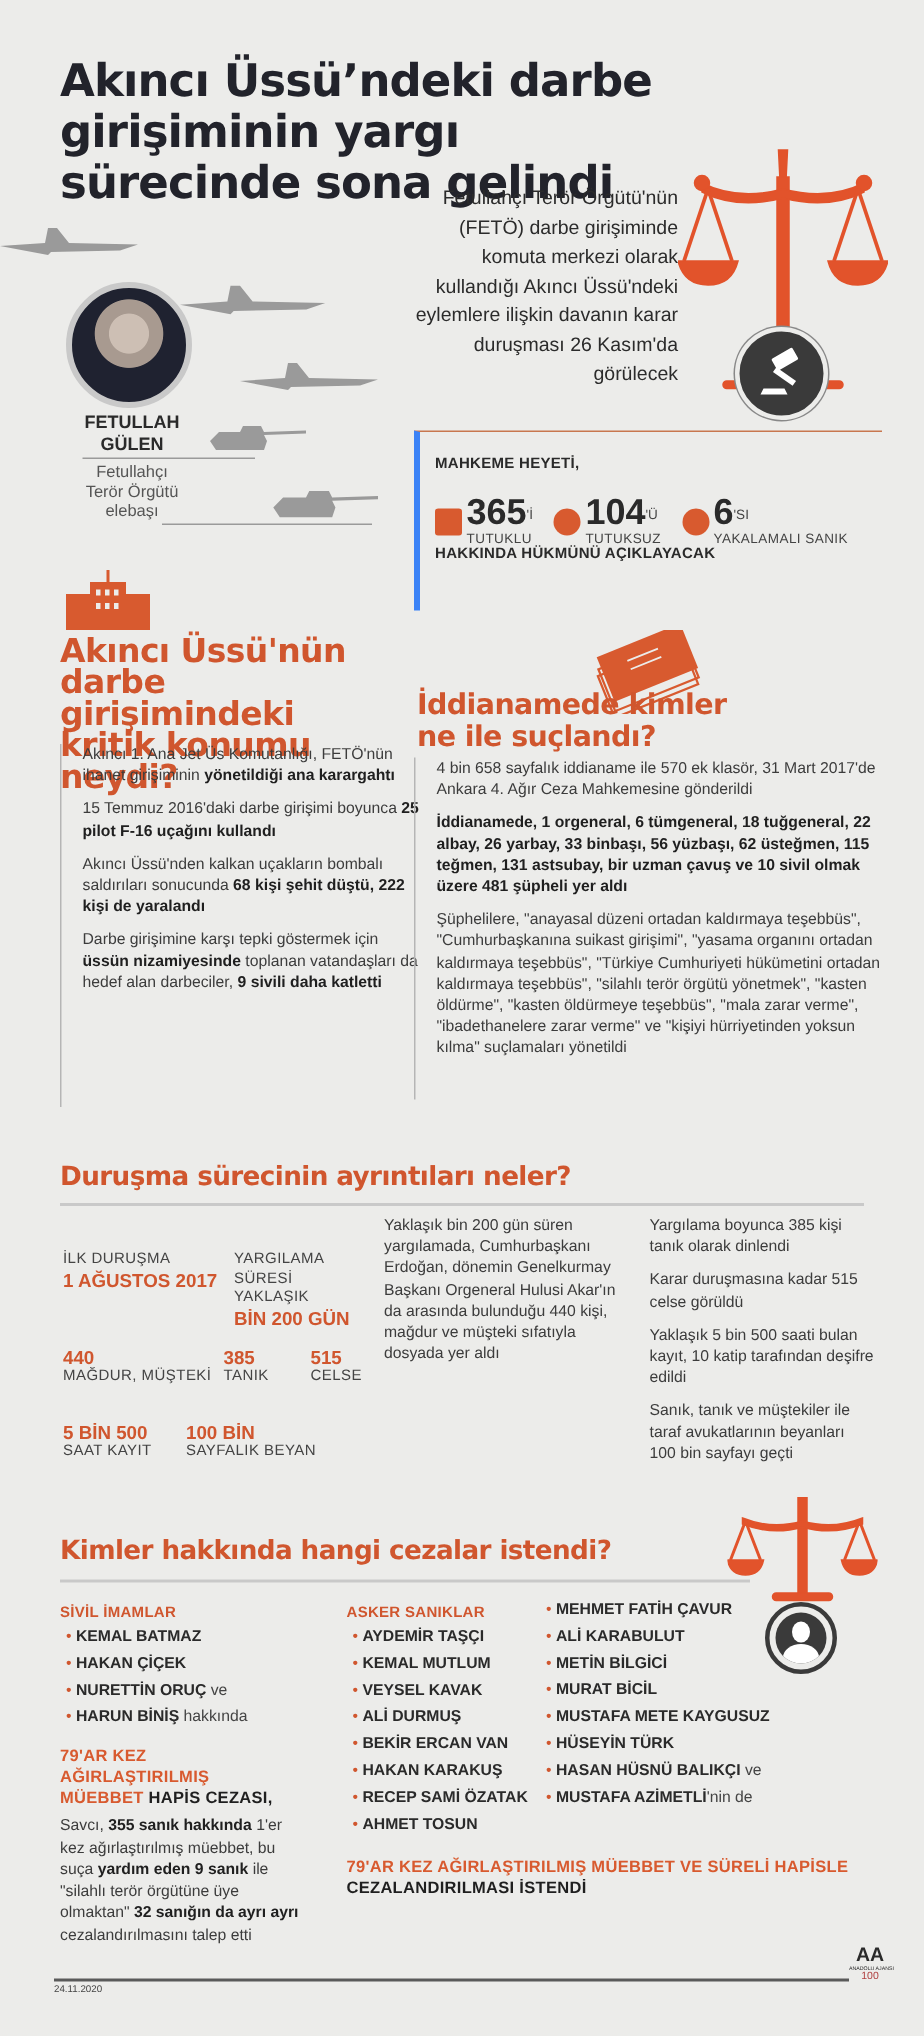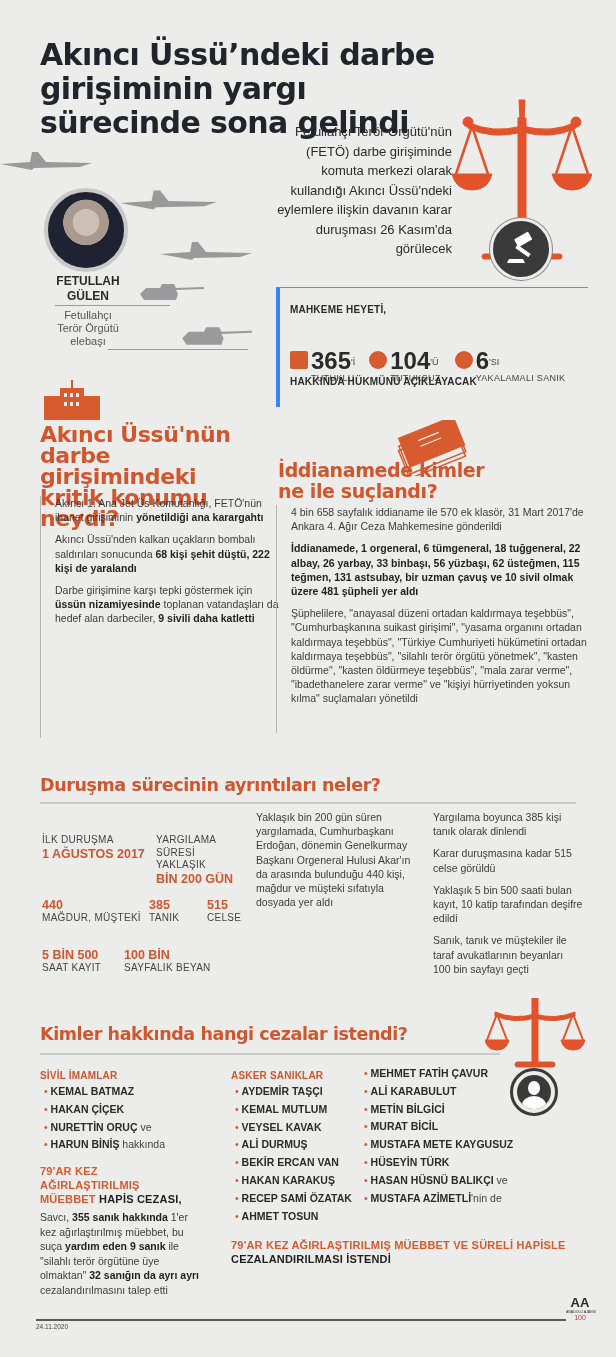--- a/index.html
+++ b/index.html
@@ -46,21 +46,21 @@
     left: 52px; top: 309px; width: 72px; text-align: center;
     font-size: 11px; line-height: 13px; color: #555;
   }
 
   
   .court-box {
     left: 276px; top: 287px; width: 312px; height: 120px;
     border-left: 4px solid #3b82f6; border-top: 1px solid #c8774f;
   }
   .court-label { font-weight: bold; font-size: 10px; color: #2a2a2a; letter-spacing: 0.2px; }
-  .stat { display: flex; align-items: flex-start; margin-top: 19px; }
+  .stat { display: flex; align-items: center; }
   .stat-icon { width: 18px; height: 18px; background: #d85a2f; margin-top: 2px; margin-right: 3px; border-radius: 2px; }
   .stat-icon.round { border-radius: 50%; }
   .stat-num { font-weight: bold; font-size: 24px; line-height: 24px; color: #2a2a2a; }
   .stat-suf { font-size: 9px; color: #444; margin-top: 8px; }
   .stat-label { font-size: 9px; color: #444; letter-spacing: 0.3px; }
 
   
   .sec-head {
     font-family: "DejaVu Sans", sans-serif; font-weight: bold;
     color: #d0562e; letter-spacing: -0.4px;
@@ -170,21 +170,21 @@
       <div class="stat-icon round"></div>
       <div>
         <div style="display:flex">
             <span class="stat-num">6</span>
             <span class="stat-suf">'SI</span>
           </div>
         <div class="stat-label">YAKALAMALI SANIK</div>
       </div>
     </div>
   </div>
-  <div class="abs court-label" style="left:10px;top:88px">HAKKINDA HÜKMÜNÜ AÇIKLAYACAK</div>
+  <div class="abs court-label" style="left:10px;top:76px">HAKKINDA HÜKMÜNÜ AÇIKLAYACAK</div>
 </div>
 
 <svg class="abs" style="left:42px;top:380px;width:60px;height:40px" viewBox="0 0 60 40">
   <g fill="#d85a2f">
       <rect x="29" y="0" width="2" height="8"></rect>
       <rect x="18" y="8" width="24" height="32"></rect>
       <rect x="2" y="16" width="16" height="24"></rect>
       <rect x="42" y="16" width="16" height="24"></rect>
     </g>
   <g fill="#ececea">
@@ -192,20 +192,21 @@
       <rect x="28" y="13" width="3" height="4"></rect>
       <rect x="34" y="13" width="3" height="4"></rect>
       <rect x="22" y="22" width="3" height="4"></rect>
       <rect x="28" y="22" width="3" height="4"></rect>
       <rect x="34" y="22" width="3" height="4"></rect>
     </g>
 </svg>
 <h2 class="abs sec-head" style="left:40px;top:424px;width:220px;font-size:22px;line-height:21px">Akıncı Üssü'nün darbe girişimindeki kritik konumu neydi?</h2>
 <div class="abs vline text-block" style="left:40px;top:496px;width:240px;padding-left:14px;height:242px">
   <p><span>Akıncı 1. Ana Jet Üs Komutanlığı, FETÖ'nün ihanet girişiminin </span><span class="bold">yönetildiği ana karargahtı</span></p>
+  <p><span>15 Temmuz 2016'daki darbe girişimi boyunca </span><span class="bold">25 pilot F-16 uçağını kullandı</span></p>
   <p><span>Akıncı Üssü'nden kalkan uçakların bombalı saldırıları sonucunda </span><span class="bold">68 kişi şehit düştü, 222 kişi de yaralandı</span></p>
   <p><span>Darbe girişimine karşı tepki göstermek için </span><span class="bold">üssün nizamiyesinde</span><span> toplanan vatandaşları da hedef alan darbeciler, </span><span class="bold">9 sivili daha katletti</span></p>
 </div>
 
 <svg class="abs" style="left:392px;top:420px;width:80px;height:56px" viewBox="0 0 80 56">
   <g transform="rotate(-22 40 28)">
     <rect x="8" y="18" width="60" height="30" fill="none" stroke="#d85a2f" stroke-width="1.5"></rect>
     <rect x="10" y="14" width="60" height="30" fill="none" stroke="#d85a2f" stroke-width="1.5"></rect>
     <rect x="12" y="6" width="60" height="32" fill="#d85a2f"></rect>
     <path d="M30 16 L52 16 M30 22 L52 22" stroke="#ececea" stroke-width="1.2"></path>

